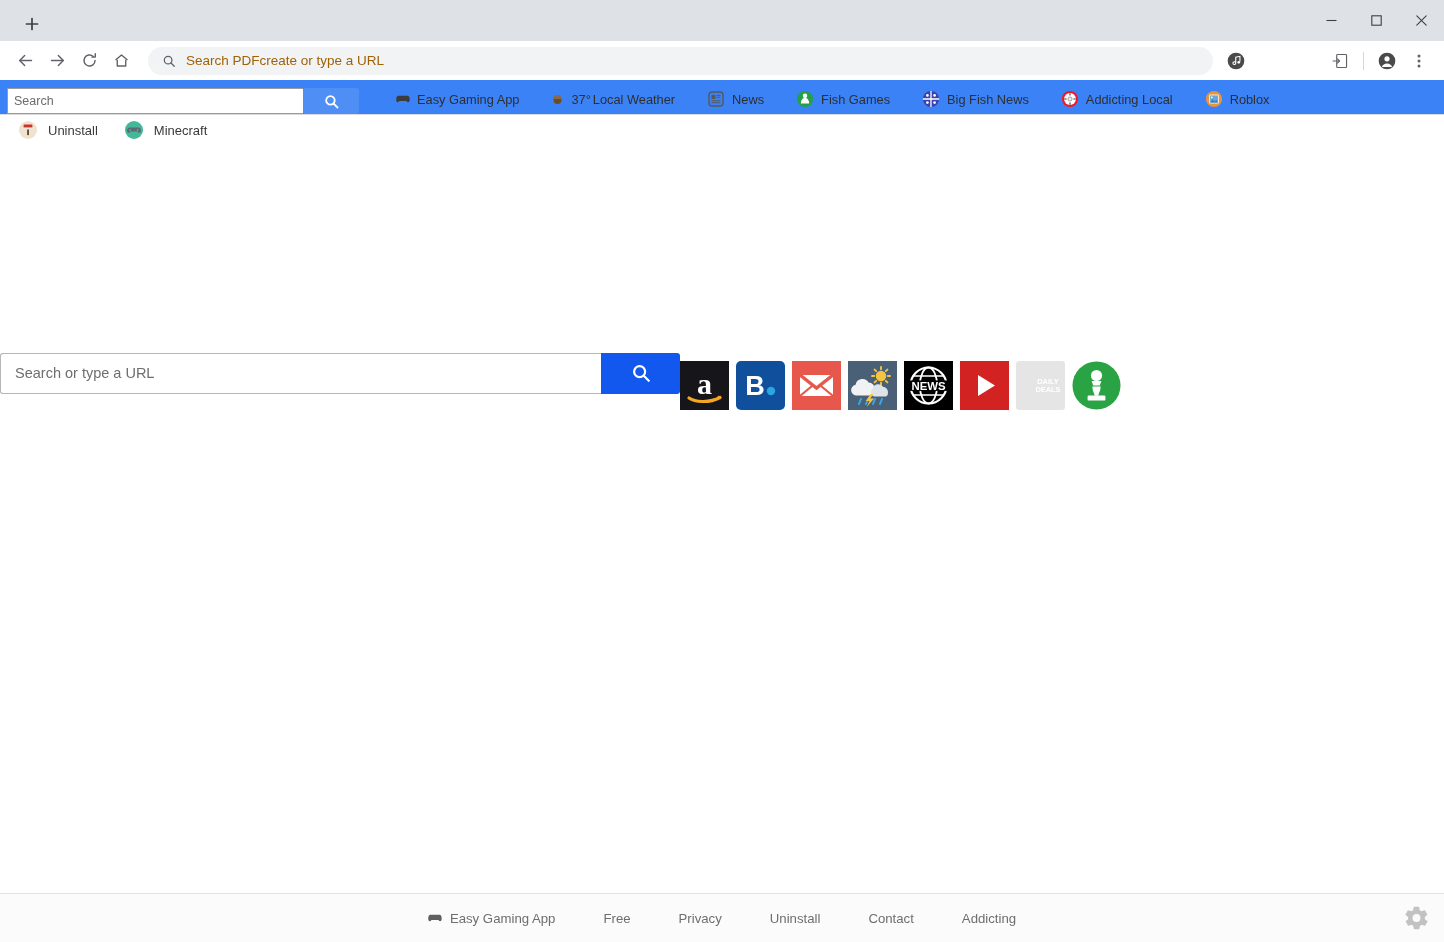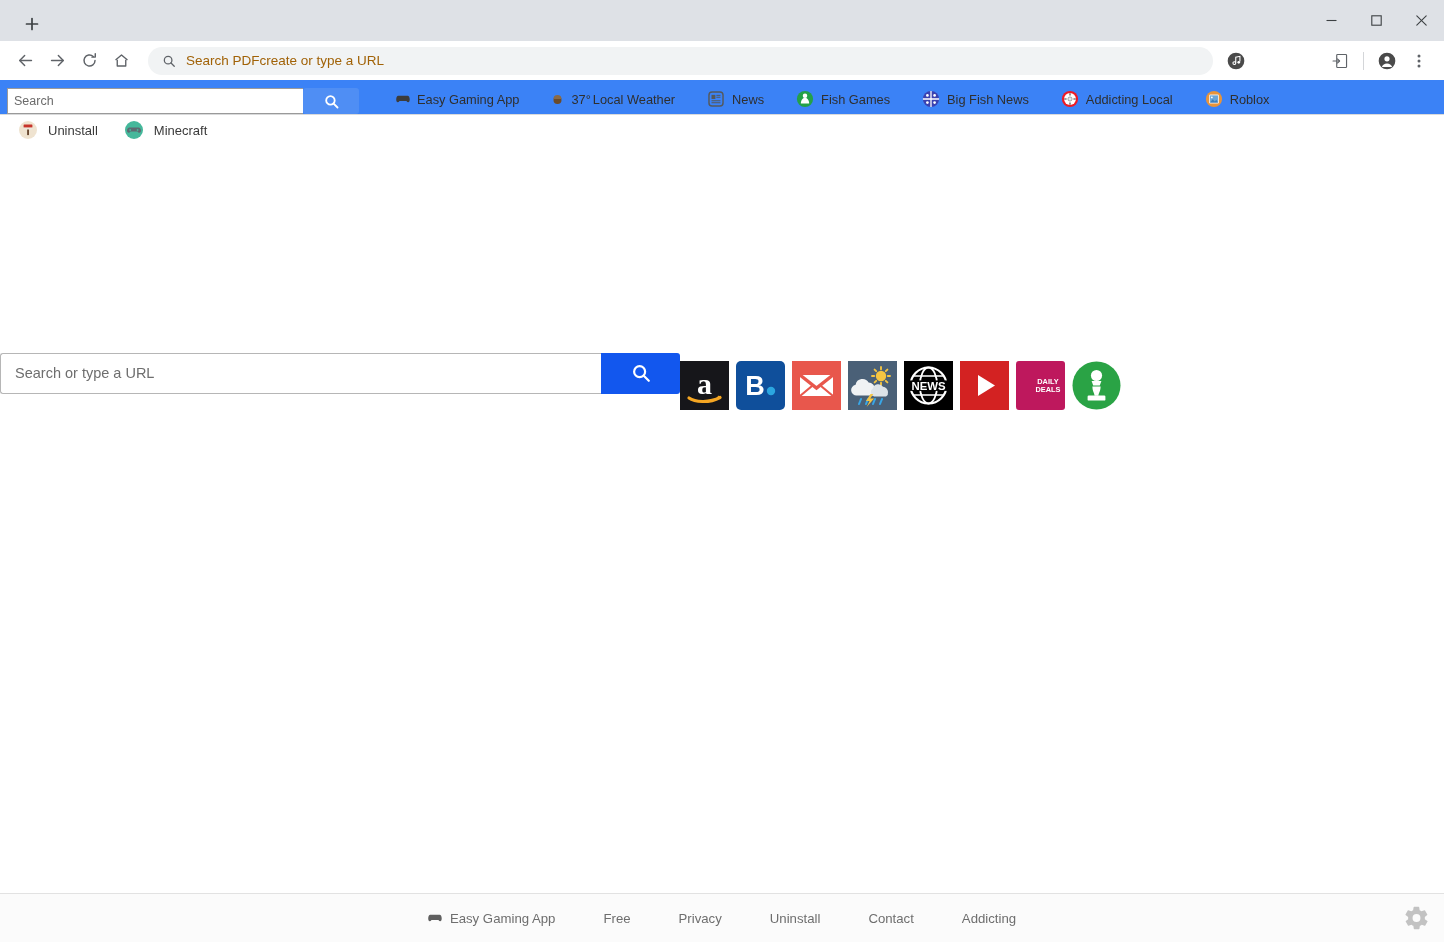--- a/index.html
+++ b/index.html
@@ -512,21 +512,21 @@
             <text x="24.5" y="28.6" text-anchor="middle" font-family="Liberation Sans, sans-serif" font-size="11.4" font-weight="700" fill="#ffffff">NEWS</text>
           </svg>
         </div>
 
         <div class="tile" style="background:#d32222;">
           <svg class="ico" width="49" height="49" viewBox="0 0 49 49">
             <path d="M18 14l17 10.5L18 35z" fill="#ffffff"></path>
           </svg>
         </div>
 
-        <div class="tile" style="background:#be185d;border-radius:3px;padding-left:15px;">
+        <div class="tile" style="background:#e5e5e5;border-radius:3px;padding-left:15px;">
           <svg class="ico" width="49" height="49" viewBox="0 0 49 49">
             <text x="24.5" y="23" text-anchor="middle" font-family="Liberation Sans, sans-serif" font-size="10.6" font-weight="700" fill="#ffffff">DAILY</text>
             <text x="24.5" y="34" text-anchor="middle" font-family="Liberation Sans, sans-serif" font-size="10.6" font-weight="700" fill="#ffffff">DEALS</text>
           </svg>
         </div>
 
         <div class="tile" style="background:transparent;">
           <svg class="ico" width="49" height="49" viewBox="0 0 49 49">
             <circle cx="24.5" cy="24.5" r="24" fill="#2aa345"></circle>
             <circle cx="24.5" cy="14.5" r="5.6" fill="#ffffff"></circle>

